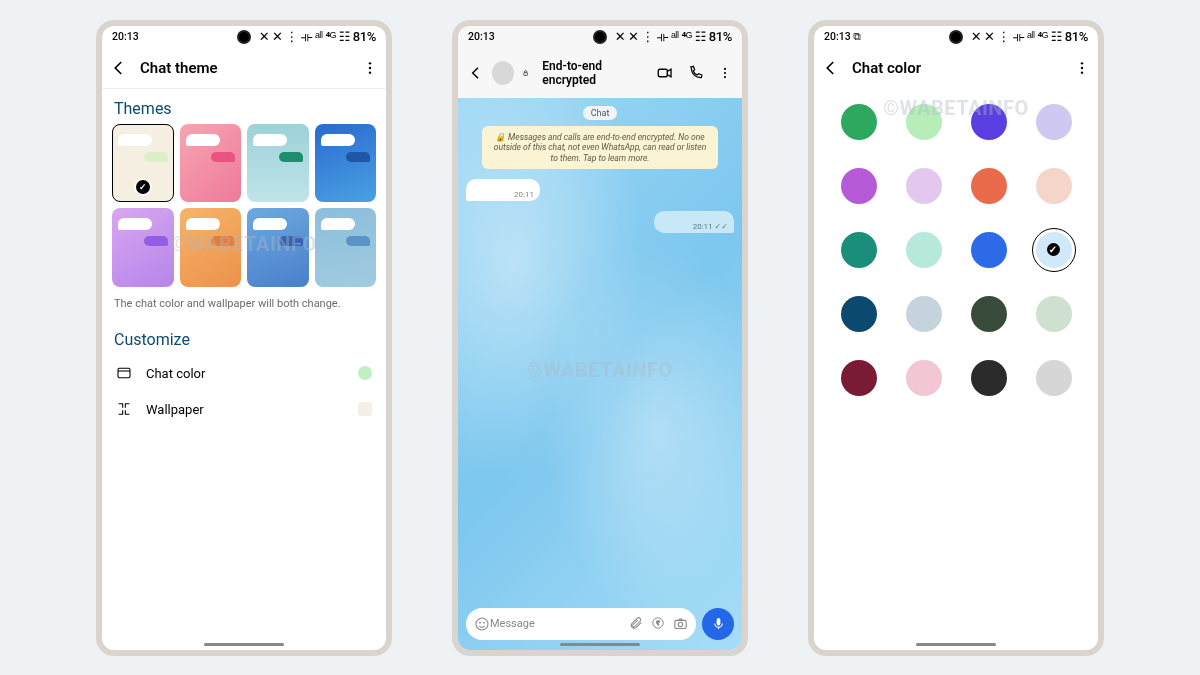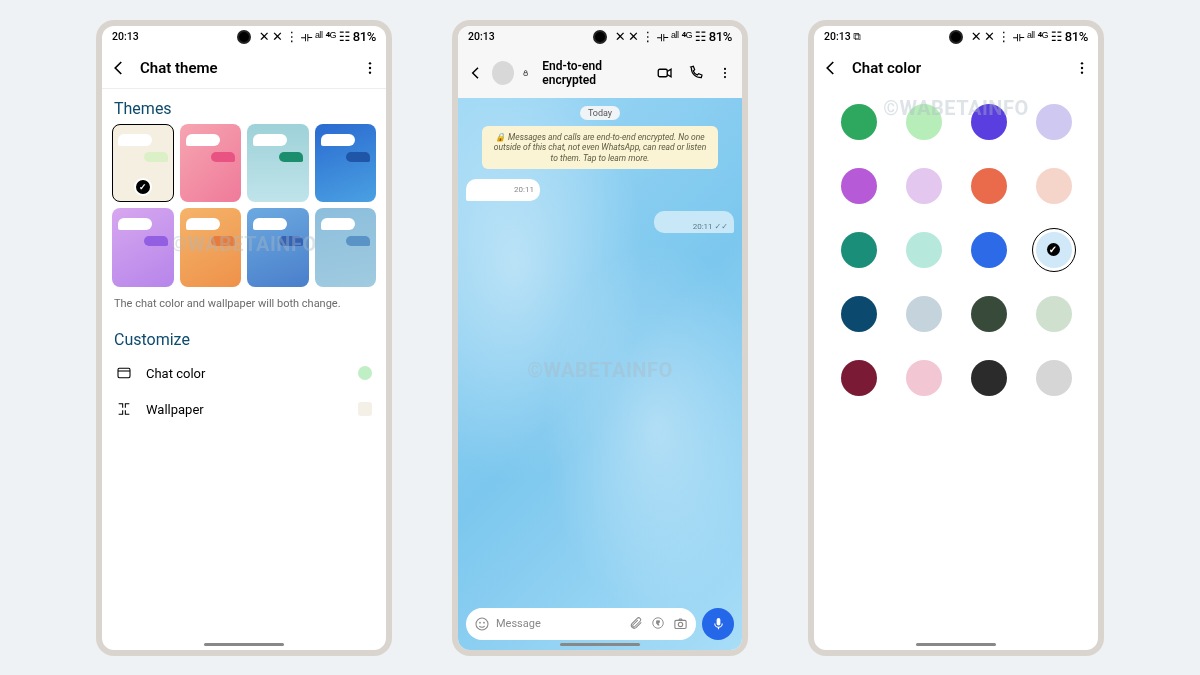--- a/index.html
+++ b/index.html
@@ -155,39 +155,39 @@
     color: #5a5a42;
     padding: 6px 8px;
     text-align: center;
     line-height: 1.25;
     font-style: italic;
   }
   .msg-in {
     margin-top: 10px;
     width: 68px; height: 20px;
     background: #fff; border-radius: 10px 10px 10px 2px;
-    display: flex; justify-content: flex-end; align-items: center;
+    display: flex; justify-content: flex-end; align-items: flex-end;
     padding: 0 6px 2px 0; font-size: 8px; color: #888;
   }
   .msg-out {
     margin-top: 10px; margin-left: auto;
     width: 74px; height: 20px;
     background: #c8e8f7; border-radius: 10px 10px 2px 10px;
     display: flex; justify-content: flex-end; align-items: flex-end;
     padding: 0 6px 2px 0; font-size: 8px; color: #5a7b88;
   }
   .input-bar {
     position: absolute; bottom: 10px; left: 8px; right: 8px;
     display: flex; align-items: center; gap: 6px;
   }
   .msg-input {
     flex: 1; height: 32px;
     background: #fff; border-radius: 18px;
     display: flex; align-items: center;
-    padding: 0 8px; gap: 6px;
+    padding: 0 8px; 
     font-size: 11px; color: #888;
   }
   .msg-input .icons { margin-left: auto; display: flex; gap: 8px; color: #888; }
   .mic-btn {
     width: 32px; height: 32px;
     background: #2467e8; border-radius: 50%;
     display: flex; align-items: center; justify-content: center;
     color: #fff;
   }
   
@@ -337,21 +337,21 @@
           <span class="icon">
             <svg width="14" height="14" viewBox="0 0 24 24" fill="#000">
                 <circle cx="12" cy="5" r="1.8"></circle>
                 <circle cx="12" cy="12" r="1.8"></circle>
                 <circle cx="12" cy="19" r="1.8"></circle>
               </svg>
           </span>
         </div>
       </div>
       <div class="chat-bg">
-        <div class="date-chip">Today</div>
+        <div class="date-chip">Chat</div>
         <div class="notice">🔒 Messages and calls are end-to-end encrypted. No one outside of this chat, not even WhatsApp, can read or listen to them. Tap to learn more.</div>
         <div class="msg-in">
             <span>20:11</span>
           </div>
         <div class="msg-out">
             <span>20:11 ✓✓</span>
           </div>
         <div class="watermark" style="top:260px">©WABETAINFO</div>
         <div class="input-bar">
           <div class="msg-input">

